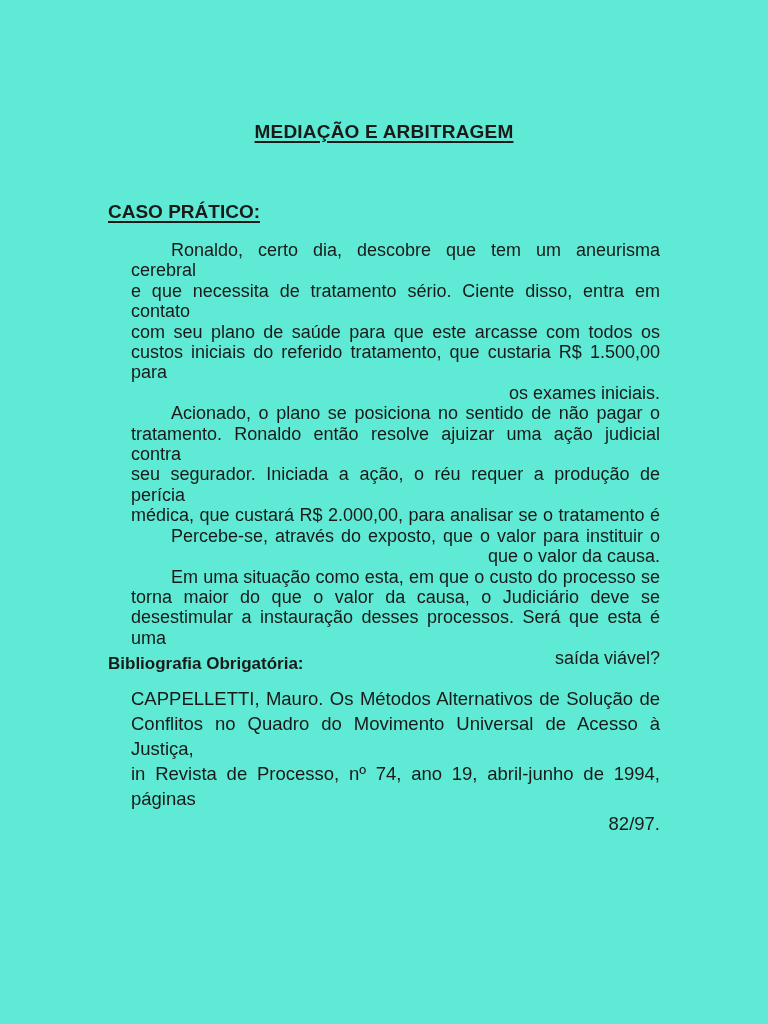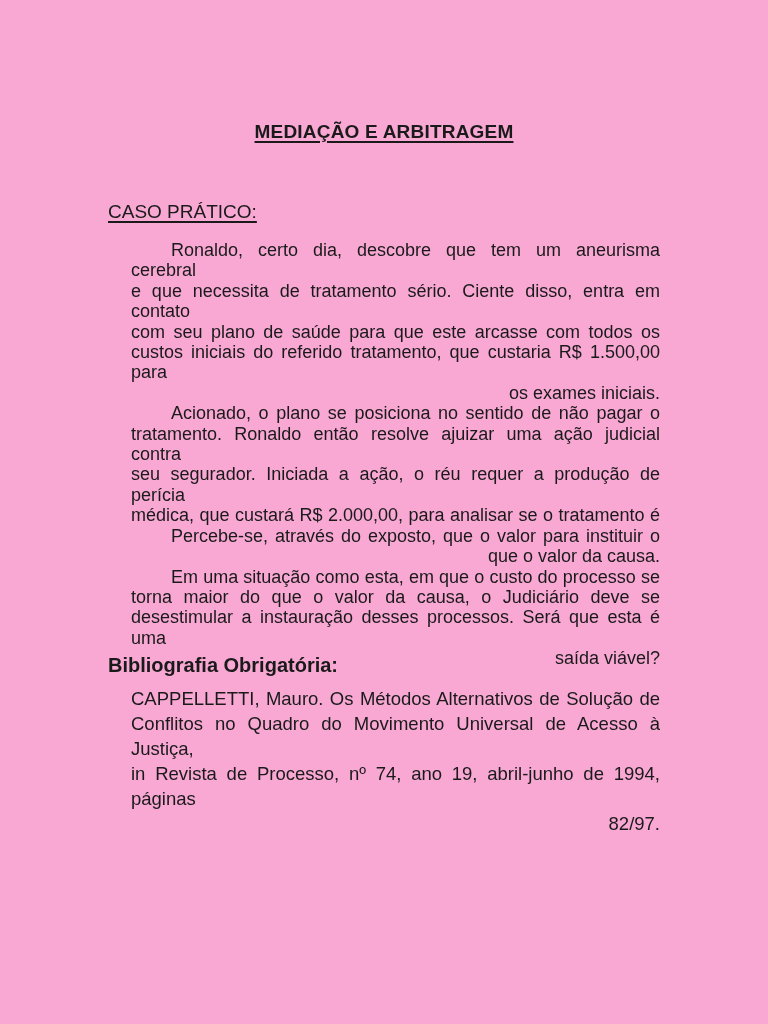--- a/index.html
+++ b/index.html
@@ -11,21 +11,21 @@
     width: 768px;
     height: 1024px;
     font-family: "Liberation Sans", "DejaVu Sans", sans-serif;
     color: #1a1a1a;
     overflow: hidden;
   }
   .doc {
     position: relative;
     width: 768px;
     height: 1024px;
-    background: #f9a8d4;
+    background: #5eead4;
   }
   .title {
     position: absolute;
     top: 121px;
     left: 108px;
     width: 552px;
     margin: 0;
     text-align: center;
     font-size: 19px;
     font-weight: bold;
@@ -33,21 +33,21 @@
     text-decoration: underline;
     text-decoration-thickness: 2px;
     text-underline-offset: 3px;
   }
   .section-heading {
     position: absolute;
     top: 201px;
     left: 108px;
     margin: 0;
     font-size: 19px;
-    font-weight: normal;
+    font-weight: bold;
     text-decoration: underline;
     text-decoration-thickness: 1.5px;
     text-underline-offset: 3px;
   }
   .body-text {
     position: absolute;
     top: 240px;
     left: 108px;
     width: 552px;
     font-size: 18px;
@@ -64,21 +64,21 @@
     -moz-text-align-last: justify;
   }
   .line.first {
     text-indent: 40px;
   }
   .bib-heading {
     position: absolute;
     top: 654px;
     left: 108px;
     margin: 0;
-    font-size: 20px;
+    font-size: 17px;
     font-weight: bold;
   }
   .bib-entry {
     position: absolute;
     top: 686px;
     left: 108px;
     width: 552px;
     font-size: 18.5px;
     line-height: 25px;
   }

